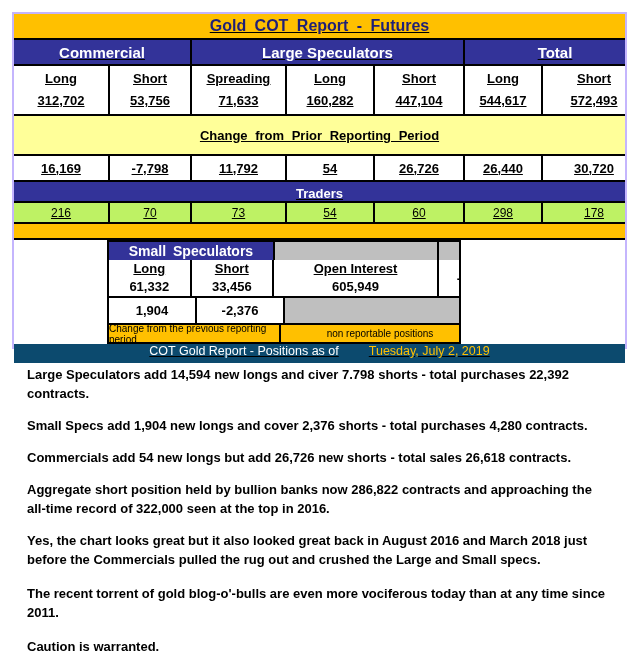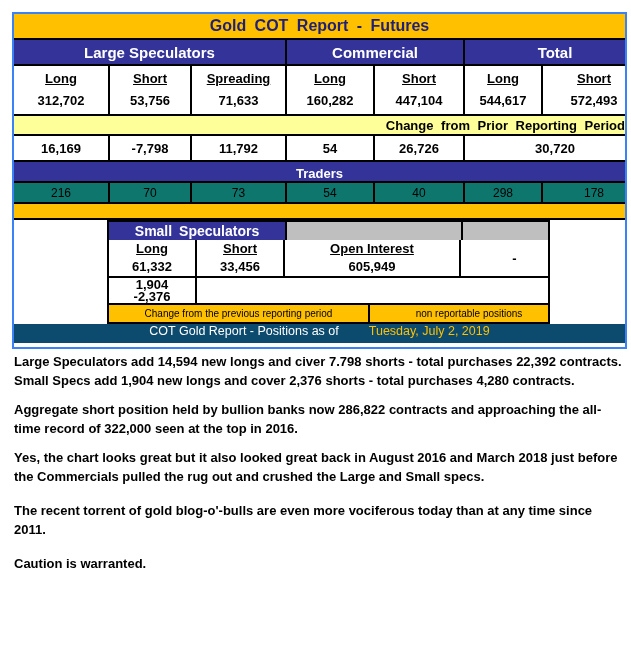--- a/index.html
+++ b/index.html
@@ -1,99 +1,99 @@
 <!DOCTYPE html>
 <html><head>
 <meta charset="utf-8">
 <style>
   * { margin:0; padding:0; box-sizing:border-box; }
   body { width:631px; height:651px; background:#ffffff; font-family:"Liberation Sans", sans-serif; position:relative; }
   .page { position:absolute; left:0; top:0; width:631px; height:651px; background:#ffffff; }
 
   
   .tbl { position:absolute; left:12px; top:12px; width:615px; height:337px;
-         border:2px solid #3b82f6; background:#fff; }
+         border:2px solid #c4b5fd; background:#fff;text-decoration:underline; }
   .row { display:flex; width:100%; }
   .bb  { border-bottom:2px solid #000; }
   .cell { border-right:2px solid #000; display:flex; flex-direction:column;
           align-items:center; justify-content:center; overflow:hidden; }
   .cell:last-child { border-right:none;padding-left:20px; }
   .c0{width:96px}.c1{width:82px}.c2{width:95px}.c3{width:88px}.c4{width:90px}.c5{width:78px}.c6{flex:1}
   .g0{width:273px}.g1{width:178px}.g2{flex:1}
 
   .title-row { height:26px; background:#FFC000; align-items:center; justify-content:center; display:flex; }
   .title-row span { color:#1F1F78; font-weight:bold; font-size:16px; word-spacing:4px; }
 
   .group-row { height:26px; background:#333399; }
   .group-row .cell { color:#fff; font-weight:bold; font-size:15px; }
 
   .hdrval-row { height:50px; background:#fff; }
   .hdr { font-weight:bold; font-size:13px; text-decoration:underline; color:#000; line-height:22px; }
   .val { font-weight:bold; font-size:13px; color:#000; line-height:22px; }
 
-  .pale-row { height:20px; background:#FFFF99; align-items:center; justify-content:flex-end; display:flex; }
+  .pale-row { height:40px; background:#FFFF99; align-items:center; justify-content:center; display:flex; }
   .pale-row span { font-weight:bold; font-size:13px; color:#000; word-spacing:4px; }
 
   .chg-row { height:26px; background:#fff; }
   .chg-row .cell { font-weight:bold; font-size:13px; }
 
   .traders-row { height:21px; background:#333399; align-items:flex-end; justify-content:center; display:flex; }
   .traders-row span { color:#fff; font-weight:bold; font-size:13px; }
 
-  .tval-row { height:21px; background:#0f766e; }
+  .tval-row { height:21px; background:#bef264; }
   .tval-row .cell { font-weight:normal; font-size:12px; }
 
   .gold-row { height:16px; background:#FFC000; }
 
   .small-zone { height:104px; background:#fff; position:relative; border-bottom:none; }
 
   
-  .stbl { position:absolute; left:93px; top:0; width:443px; height:104px; border:2px solid #000; background:#fff; }
+  .stbl { position:absolute; left:93px; top:0; width:354px; height:104px; border:2px solid #000; background:#fff; }
   .s0{width:88px}.s1{width:88px}.s2{width:176px}.s3{flex:1}
   .sg0{width:178px}.sg1{width:176px}.sg2{flex:1}
   .srowA { height:18px; }
   .srowA .blue { background:#333399; color:#fff; font-weight:bold; font-size:14px; word-spacing:3px; }
   .srowA .gray { background:#BFBFBF; }
   .srowB { height:38px; background:#fff; }
-  .srowC { height:27px;flex-direction:column; }
+  .srowC { height:27px; }
   .srowC .cell { font-weight:bold; font-size:13px; }
   .srowC .goldcell { background:#FFC000; }
   .srowC .gray { background:#BFBFBF; }
   .srowD { height:17px; }
   .srowD .cell { background:#FFC000; font-size:10px; font-weight:normal; color:#000; }
   .shdr { font-weight:bold; font-size:13px; text-decoration:underline; line-height:18px; }
   .sval { font-weight:bold; font-size:13px; line-height:18px; }
   .dash { font-weight:bold; font-size:13px; }
 
   
   .footer-bar { height:19px; background:#0c4a6e; display:flex; align-items:flex-start; justify-content:center; }
   .footer-bar .white { color:#fff; font-size:12.5px; }
   .footer-bar .gold  { color:#FFC000; font-size:12.5px; padding-left:30px; }
 
   
   .text-block { position:absolute; left:14px; top:352px; width:613px; color:#000;
                 font-weight:bold; font-size:13px; line-height:19px; }
-  .para { margin:0; }
+  .para { margin:13px; }
   .gap10 { margin-top:10px; }
   .gap15 { margin-top:15px; }
 </style>
 </head>
 <body>
 
 <div class="page">
 
   <div class="tbl">
 
     <div class="title-row bb">
       <span>Gold COT Report - Futures</span>
     </div>
 
     <div class="row group-row bb">
+      <div class="cell g1">Commercial</div>
       <div class="cell g0">Large Speculators</div>
-      <div class="cell g1">Commercial</div>
       <div class="cell g2">Total</div>
     </div>
 
     <div class="row hdrval-row bb">
       <div class="cell c0">
         <span class="hdr">Long</span>
         <span class="val">312,702</span>
       </div>
       <div class="cell c1">
         <span class="hdr">Short</span>
@@ -124,33 +124,34 @@
     <div class="pale-row bb">
       <span>Change from Prior Reporting Period</span>
     </div>
 
     <div class="row chg-row bb">
       <div class="cell c0">16,169</div>
       <div class="cell c1">-7,798</div>
       <div class="cell c2">11,792</div>
       <div class="cell c3">54</div>
       <div class="cell c4">26,726</div>
+      <div class="cell c5">26,440</div>
       <div class="cell c6">30,720</div>
     </div>
 
     <div class="traders-row bb">
       <span>Traders</span>
     </div>
 
     <div class="row tval-row bb">
       <div class="cell c0">216</div>
       <div class="cell c1">70</div>
       <div class="cell c2">73</div>
       <div class="cell c3">54</div>
-      <div class="cell c4">40</div>
+      <div class="cell c4">60</div>
       <div class="cell c5">298</div>
       <div class="cell c6">178</div>
     </div>
 
     <div class="gold-row bb"></div>
 
     <div class="small-zone">
       <div class="stbl">
 
         <div class="row srowA">
@@ -194,19 +195,20 @@
     <div class="footer-bar">
       <span class="white">COT Gold Report - Positions as of</span>
       <span class="gold">Tuesday, July 2, 2019</span>
     </div>
 
   </div>
 
   <div class="text-block">
     <div class="para">Large Speculators add 14,594 new longs and civer 7.798 shorts - total purchases 22,392 contracts.</div>
     <div class="para">Small Specs add 1,904 new longs and cover 2,376 shorts - total purchases 4,280 contracts.</div>
+    <div class="para">Commercials add 54 new longs but add 26,726 new shorts - total sales 26,618 contracts.</div>
     <div class="para gap10">Aggregate short position held by bullion banks now 286,822 contracts and approaching the all-time record of 322,000 seen at the top in 2016.</div>
     <div class="para gap10">Yes, the chart looks great but it also looked great back in August 2016 and March 2018 just before the Commercials pulled the rug out and crushed the Large and Small specs.</div>
     <div class="para gap15">The recent torrent of gold blog-o'-bulls are even more vociferous today than at any time since 2011.</div>
     <div class="para gap15">Caution is warranted.</div>
   </div>
 
 </div>
 
 </body></html>

